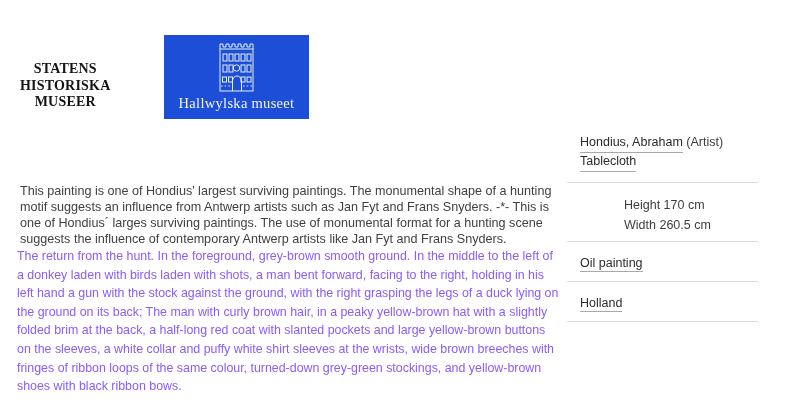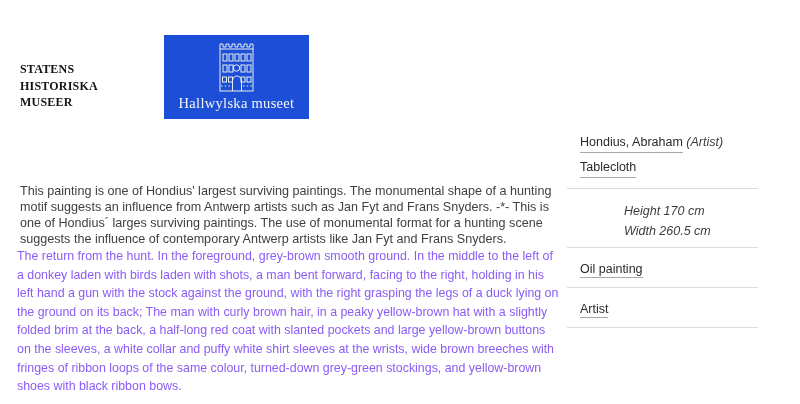--- a/index.html
+++ b/index.html
@@ -7,22 +7,22 @@
   .page {
     position:relative; width:800px; height:404px;
     background:#ffffff; overflow:hidden;
     font-family:"Liberation Sans", sans-serif;
   }
 
   
   .org-logo {
     position:absolute; left:20px; top:61px;
     font-family:"Liberation Serif", serif;
-    font-weight:bold; font-size:12px; line-height:16.5px;
-    letter-spacing:0.2px; color:#141414; cursor:pointer;
+    font-weight:bold; font-size:14px; line-height:16.5px;
+    letter-spacing:0.2px; color:#141414; cursor:pointer;text-align:center;
   }
   .org-logo span { display:block; }
 
   .museum-logo {
     position:absolute; left:164px; top:35px; width:145px; height:84px;
     background:#1d4ed8; cursor:pointer;
     display:flex; flex-direction:column; align-items:center; justify-content:flex-end;
     padding-bottom:7px;
   }
   .museum-logo .castle {
@@ -54,28 +54,28 @@
     position:absolute; left:567px; top:128px; width:191px;
     font-size:12.5px; color:#3d3d3d;
   }
   .details section {
     border-bottom:1px solid #dcdcdc;
     padding:14px 0 9px 13px;
   }
   .details section.first { padding:6px 0 10px 13px; }
   .details section.dims  { padding:12px 0 6px 13px; }
   .detail-line { line-height:17px; }
-  .detail-line + .detail-line { margin-top:6px; }
+  .detail-line + .detail-line { margin-top:0; }
   .dims .detail-line { line-height:20px; margin-top:0;margin-left:44px; }
   .detail-link {
     display:inline-block; font-weight:normal; color:#2b2b2b;
     border-bottom:1px solid #a8a8a8; padding-bottom:1px;
     cursor:pointer; text-decoration:none;
   }
-  .detail-plain { color:#3d3d3d;font-style:italic; }
+  .detail-plain { color:#3d3d3d; }
 </style>
 </head>
 <body>
 
 <div class="page">
 
   <div class="org-logo">
     <span>STATENS</span>
     <span>HISTORISKA</span>
     <span>MUSEER</span>
@@ -136,18 +136,18 @@
       <div class="detail-line detail-plain">Height 170 cm</div>
       <div class="detail-line detail-plain">Width 260.5 cm</div>
     </section>
 
     <section>
       <a class="detail-link">Oil painting</a>
     </section>
 
 
     <section>
-      <a class="detail-link">Artist</a>
+      <a class="detail-link">Holland</a>
     </section>
 
   </aside>
 
 </div>
 
 </body></html>

